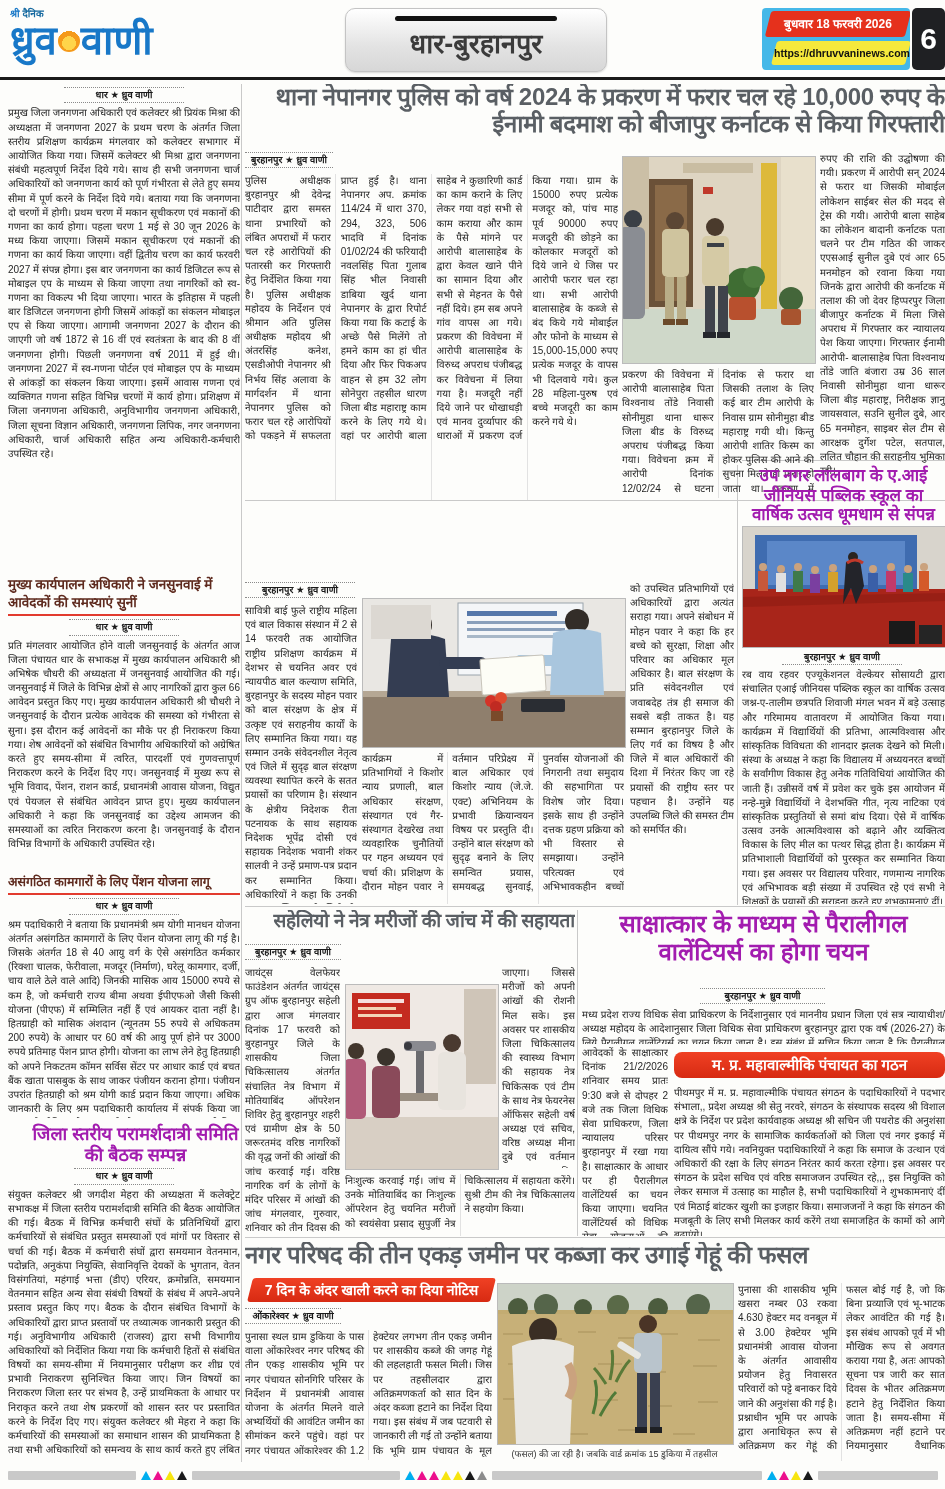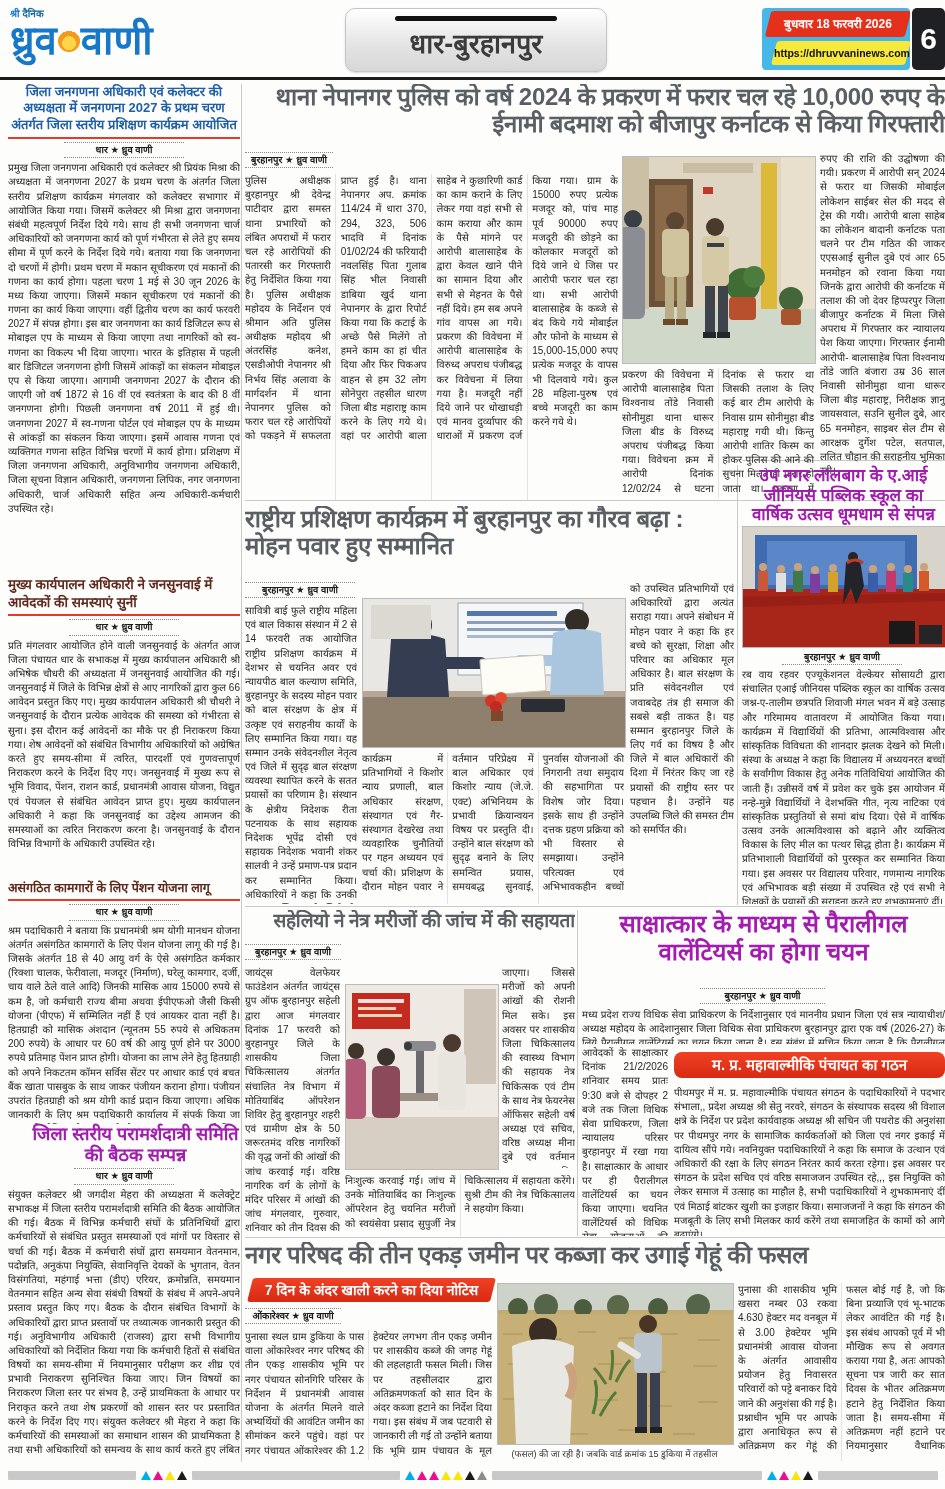--- a/index.html
+++ b/index.html
@@ -69,32 +69,31 @@
 
   <div class="abs vline" style="left:241px;top:84px;height:1378px;"></div>
   <div class="abs hline" style="left:245px;top:500px;width:700px;"></div>
   <div class="abs hline" style="left:245px;top:906px;width:700px;"></div>
   <div class="abs hline" style="left:245px;top:1237px;width:700px;"></div>
   <div class="abs hline" style="left:742px;top:460px;width:203px;"></div>
   <div class="abs vline" style="left:737px;top:465px;height:440px;"></div>
   <div class="abs vline" style="left:577px;top:910px;height:326px;"></div>
 
   <div class="abs" style="left:8px;top:84px;width:232px;">
-    <div class="hl-blue red-rule" style="font-size:13px;padding-bottom:4px;">जिला जनगणना अधिकारी एवं कलेक्टर की अध्यक्षता में जनगणना 2027 के प्रथम चरण अंतर्गत जिला स्तरीय प्रशिक्षण कार्यक्रम आयोजित</div>
     <div class="byline" style="width:120px;margin:3px auto;">धार ★ ध्रुव वाणी</div>
     <div class="body-txt" style="height:388px;">प्रमुख जिला जनगणना अधिकारी एवं कलेक्टर श्री प्रियंक मिश्रा की अध्यक्षता में जनगणना 2027 के प्रथम चरण के अंतर्गत जिला स्तरीय प्रशिक्षण कार्यक्रम मंगलवार को कलेक्टर सभागार में आयोजित किया गया। जिसमें कलेक्टर श्री मिश्रा द्वारा जनगणना संबंधी महत्वपूर्ण निर्देश दिये गये। साथ ही सभी जनगणना चार्ज अधिकारियों को जनगणना कार्य को पूर्ण गंभीरता से लेते हुए समय सीमा में पूर्ण करने के निर्देश दिये गये। बताया गया कि जनगणना दो चरणों में होगी। प्रथम चरण में मकान सूचीकरण एवं मकानों की गणना का कार्य होगा। पहला चरण 1 मई से 30 जून 2026 के मध्य किया जाएगा। जिसमें मकान सूचीकरण एवं मकानों की गणना का कार्य किया जाएगा। वहीं द्वितीय चरण का कार्य फरवरी 2027 में संपन्न होगा। इस बार जनगणना का कार्य डिजिटल रूप से मोबाइल एप के माध्यम से किया जाएगा तथा नागरिकों को स्व-गणना का विकल्प भी दिया जाएगा। भारत के इतिहास में पहली बार डिजिटल जनगणना होगी जिसमें आंकड़ों का संकलन मोबाइल एप से किया जाएगा। आगामी जनगणना 2027 के दौरान की जाएगी जो वर्ष 1872 से 16 वीं एवं स्वतंत्रता के बाद की 8 वीं जनगणना होगी। पिछली जनगणना वर्ष 2011 में हुई थी। जनगणना 2027 में स्व-गणना पोर्टल एवं मोबाइल एप के माध्यम से आंकड़ों का संकलन किया जाएगा। इसमें आवास गणना एवं व्यक्तिगत गणना सहित विभिन्न चरणों में कार्य होगा। प्रशिक्षण में जिला जनगणना अधिकारी, अनुविभागीय जनगणना अधिकारी, जिला सूचना विज्ञान अधिकारी, जनगणना लिपिक, नगर जनगणना अधिकारी, चार्ज अधिकारी सहित अन्य अधिकारी-कर्मचारी उपस्थित रहे।</div>
   </div>
 
   <div class="abs" style="left:8px;top:576px;width:232px;">
     <div class="hl-maroon red-rule" style="font-size:13.5px;padding-bottom:3px;">मुख्य कार्यपालन अधिकारी ने जनसुनवाई में आवेदकों की समस्याएं सुनीं</div>
     <div class="byline" style="width:110px;margin:3px auto;">धार ★ ध्रुव वाणी</div>
     <div class="body-txt" style="height:228px;">प्रति मंगलवार आयोजित होने वाली जनसुनवाई के अंतर्गत आज जिला पंचायत धार के सभाकक्ष में मुख्य कार्यपालन अधिकारी श्री अभिषेक चौधरी की अध्यक्षता में जनसुनवाई आयोजित की गई। जनसुनवाई में जिले के विभिन्न क्षेत्रों से आए नागरिकों द्वारा कुल 66 आवेदन प्रस्तुत किए गए। मुख्य कार्यपालन अधिकारी श्री चौधरी ने जनसुनवाई के दौरान प्रत्येक आवेदक की समस्या को गंभीरता से सुना। इस दौरान कई आवेदनों का मौके पर ही निराकरण किया गया। शेष आवेदनों को संबंधित विभागीय अधिकारियों को अग्रेषित करते हुए समय-सीमा में त्वरित, पारदर्शी एवं गुणवत्तापूर्ण निराकरण करने के निर्देश दिए गए। जनसुनवाई में मुख्य रूप से भूमि विवाद, पेंशन, राशन कार्ड, प्रधानमंत्री आवास योजना, विद्युत एवं पेयजल से संबंधित आवेदन प्राप्त हुए। मुख्य कार्यपालन अधिकारी ने कहा कि जनसुनवाई का उद्देश्य आमजन की समस्याओं का त्वरित निराकरण करना है। जनसुनवाई के दौरान विभिन्न विभागों के अधिकारी उपस्थित रहे।</div>
   </div>
 
-  <div class="abs" style="left:8px;top:874px;width:232px;margin-top:6px;">
+  <div class="abs" style="left:8px;top:874px;width:232px;">
     <div class="hl-maroon red-rule" style="font-size:12.5px;padding-bottom:3px;white-space:nowrap;overflow:hidden;">असंगठित कामगारों के लिए पेंशन योजना लागू</div>
     <div class="byline" style="width:110px;margin:3px auto;">धार ★ ध्रुव वाणी</div>
     <div class="body-txt" style="height:200px;">श्रम पदाधिकारी ने बताया कि प्रधानमंत्री श्रम योगी मानधन योजना अंतर्गत असंगठित कामगारों के लिए पेंशन योजना लागू की गई है। जिसके अंतर्गत 18 से 40 आयु वर्ग के ऐसे असंगठित कर्मकार (रिक्शा चालक, फेरीवाला, मजदूर (निर्माण), घरेलू कामगार, दर्जी, चाय वाले ठेले वाले आदि) जिनकी मासिक आय 15000 रुपये से कम है, जो कर्मचारी राज्य बीमा अथवा ईपीएफओ जैसी किसी योजना (पीएफ) में सम्मिलित नहीं हैं एवं आयकर दाता नहीं है। हितग्राही को मासिक अंशदान (न्यूनतम 55 रुपये से अधिकतम 200 रुपये) के आधार पर 60 वर्ष की आयु पूर्ण होने पर 3000 रुपये प्रतिमाह पेंशन प्राप्त होगी। योजना का लाभ लेने हेतु हितग्राही को अपने निकटतम कॉमन सर्विस सेंटर पर आधार कार्ड एवं बचत बैंक खाता पासबुक के साथ जाकर पंजीयन कराना होगा। पंजीयन उपरांत हितग्राही को श्रम योगी कार्ड प्रदान किया जाएगा। अधिक जानकारी के लिए श्रम पदाधिकारी कार्यालय में संपर्क किया जा सकता है। वेबिनार के माध्यम से योजना का प्रचार-प्रसार भी किया जा रहा है। आवेदक स्वयं भी निर्धारित पोर्टल पर जाकर पंजीयन कर अपना भुगतान अंशदान के समक्ष रख सकते हैं।</div>
   </div>
 
   <div class="abs" style="left:8px;top:1124px;width:232px;">
     <div class="hl-dark" style="font-size:18px;margin-left:23px;">जिला स्तरीय परामर्शदात्री समिति की बैठक सम्पन्न</div>
     <div class="byline" style="width:100px;margin:3px auto;">धार ★ ध्रुव वाणी</div>
     <div class="body-txt" style="height:270px;">संयुक्त कलेक्टर श्री जगदीश मेहरा की अध्यक्षता में कलेक्ट्रेट सभाकक्ष में जिला स्तरीय परामर्शदात्री समिति की बैठक आयोजित की गई। बैठक में विभिन्न कर्मचारी संघों के प्रतिनिधियों द्वारा कर्मचारियों से संबंधित प्रस्तुत समस्याओं एवं मांगों पर विस्तार से चर्चा की गई। बैठक में कर्मचारी संघों द्वारा समयमान वेतनमान, पदोन्नति, अनुकंपा नियुक्ति, सेवानिवृत्ति देयकों के भुगतान, वेतन विसंगतियां, महंगाई भत्ता (डीए) एरियर, क्रमोन्नति, समयमान वेतनमान सहित अन्य सेवा संबंधी विषयों के संबंध में अपने-अपने प्रस्ताव प्रस्तुत किए गए। बैठक के दौरान संबंधित विभागों के अधिकारियों द्वारा प्राप्त प्रस्तावों पर तथ्यात्मक जानकारी प्रस्तुत की गई। अनुविभागीय अधिकारी (राजस्व) द्वारा सभी विभागीय अधिकारियों को निर्देशित किया गया कि कर्मचारी हितों से संबंधित विषयों का समय-सीमा में नियमानुसार परीक्षण कर शीघ्र एवं प्रभावी निराकरण सुनिश्चित किया जाए। जिन विषयों का निराकरण जिला स्तर पर संभव है, उन्हें प्राथमिकता के आधार पर निराकृत करने तथा शेष प्रकरणों को शासन स्तर पर प्रस्तावित करने के निर्देश दिए गए। संयुक्त कलेक्टर श्री मेहरा ने कहा कि कर्मचारियों की समस्याओं का समाधान शासन की प्राथमिकता है तथा सभी अधिकारियों को समन्वय के साथ कार्य करते हुए लंबित प्रकरणों का निराकरण सुनिश्चित करना चाहिए। बैठक में जिला कोषालय अधिकारी, जिला पेंशन अधिकारी सहित विभिन्न विभागों के अधिकारी, अधिकारी-कर्मचारी संघों के प्रतिनिधि एवं समिति के सदस्य उपस्थित रहे।</div>
   </div>
@@ -132,21 +131,20 @@
       <rect x="82" y="129" width="10" height="48" fill="#3f434b"></rect>
       <rect x="95" y="129" width="10" height="48" fill="#3f434b"></rect>
       <rect x="80" y="175" width="13" height="6" fill="#23262b"></rect>
       <rect x="94" y="175" width="13" height="6" fill="#23262b"></rect>
       <rect x="84" y="86" width="17" height="4" fill="#3a3f46"></rect>
     </svg>
   </div>
   <div class="abs body-txt cols-2" style="left:622px;top:368px;width:192px;height:130px;">प्रकरण की विवेचना में आरोपी बालासाहेब पिता विश्वनाथ तोंडे निवासी सोनीमुहा थाना धारूर जिला बीड के विरुध्द अपराध पंजीबद्ध किया गया। विवेचना क्रम में आरोपी दिनांक 12/02/24 से घटना दिनांक से फरार था जिसकी तलाश के लिए कई बार टीम आरोपी के निवास ग्राम सोनीमुहा बीड महाराष्ट्र गयी थी। किन्तु आरोपी शातिर किस्म का होकर पुलिस की आने की सुचना मिलते ही फरार हो जाता था। प्रकरण में श्रीमान पुलिस अधीक्षक महोदय के द्वारा आरोपी की गिरफ्तारी के लिए पूर्व में 5,000 रुपए ईनाम की घोषणा की गयी थी। जो ईनामी राशि बढ़ाकर 10,000</div>
   <div class="abs body-txt" style="left:820px;top:152px;width:125px;height:346px;">रुपए की राशि की उद्घोषणा की गयी। प्रकरण में आरोपी सन् 2024 से फरार था जिसकी मोबाईल लोकेशन साईबर सेल की मदद से ट्रेस की गयी। आरोपी बाला साहेब का लोकेशन बादानी कर्नाटक पता चलने पर टीम गठित की जाकर एएसआई सुनील दुबे एवं आर 65 मनमोहन को रवाना किया गया जिनके द्वारा आरोपी की कर्नाटक में तलाश की जो देवर हिप्परपुर जिला बीजापुर कर्नाटक में मिला जिसे अपराध में गिरफ्तार कर न्यायालय पेश किया जाएगा। गिरफ्तार ईनामी आरोपी- बालासाहेब पिता विश्वनाथ तोंडे जाति बंजारा उम्र 36 साल निवासी सोनीमुहा थाना धारूर जिला बीड़ महाराष्ट्र, निरीक्षक ज्ञानु जायसवाल, सउनि सुनील दुबे, आर 65 मनमोहन, साइबर सेल टीम से आरक्षक दुर्गेश पटेल, सतपाल, ललित चौहान की सराहनीय भुमिका रही।</div>
 
-  <div class="abs hl-gray" style="left:245px;top:506px;width:490px;height:68px;font-size:24px;text-align:left;">राष्ट्रीय प्रशिक्षण कार्यक्रम में बुरहानपुर का गौरव बढ़ा : मोहन पवार हुए सम्मानित</div>
   <div class="abs byline" style="left:245px;top:582px;width:110px;">बुरहानपुर ★ ध्रुव वाणी</div>
   <div class="abs body-txt" style="left:245px;top:604px;width:112px;height:300px;">सावित्री बाई फुले राष्ट्रीय महिला एवं बाल विकास संस्थान में 2 से 14 फरवरी तक आयोजित राष्ट्रीय प्रशिक्षण कार्यक्रम में देशभर से चयनित अवर एवं न्यायपीठ बाल कल्याण समिति, बुरहानपुर के सदस्य मोहन पवार को बाल संरक्षण के क्षेत्र में उत्कृष्ट एवं सराहनीय कार्यों के लिए सम्मानित किया गया। यह सम्मान उनके संवेदनशील नेतृत्व एवं जिले में सुदृढ़ बाल संरक्षण व्यवस्था स्थापित करने के सतत प्रयासों का परिणाम है। संस्थान के क्षेत्रीय निदेशक रीता पटनायक के साथ सहायक निदेशक भूपेंद्र दोसी एवं सहायक निदेशक भवानी शंकर सालवी ने उन्हें प्रमाण-पत्र प्रदान कर सम्मानित किया। अधिकारियों ने कहा कि उनकी यह उपलब्धि समूचे जिले के लिए गौरव का विषय है तथा बाल कल्याण के क्षेत्र में सार्थक प्रयासों की राष्ट्रीय पहचान है। इस अवसर पर गुजरात, छत्तीसगढ़ एवं मध्यप्रदेश के बाल कल्याण समिति सदस्यगण एवं सदस्य उपस्थित रहे। 12 दिवसीय इस प्रशिक्षण</div>
 
   <div class="abs" style="left:362px;top:598px;width:262px;height:148px;border:1px solid #bbb;overflow:hidden;">
     <svg width="262" height="148" viewBox="0 0 262 148" xmlns="http://www.w3.org/2000/svg">
       <rect width="262" height="148" fill="#e9e7e3"></rect>
       <rect x="95" y="4" width="125" height="72" fill="#f4f6f8" stroke="#9aa4ac"></rect>
       <rect x="104" y="12" width="90" height="5" fill="#5577aa"></rect>
       <rect x="104" y="22" width="104" height="3" fill="#8aa0bb"></rect>
       <rect x="104" y="29" width="98" height="3" fill="#8aa0bb"></rect>

